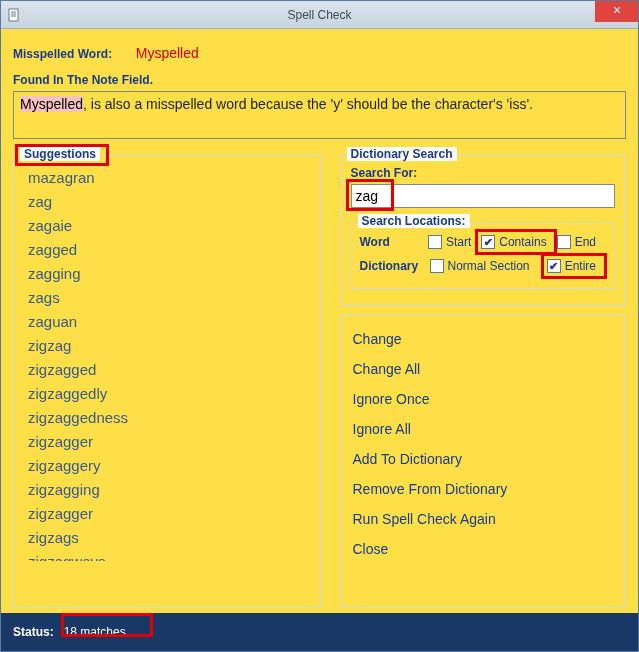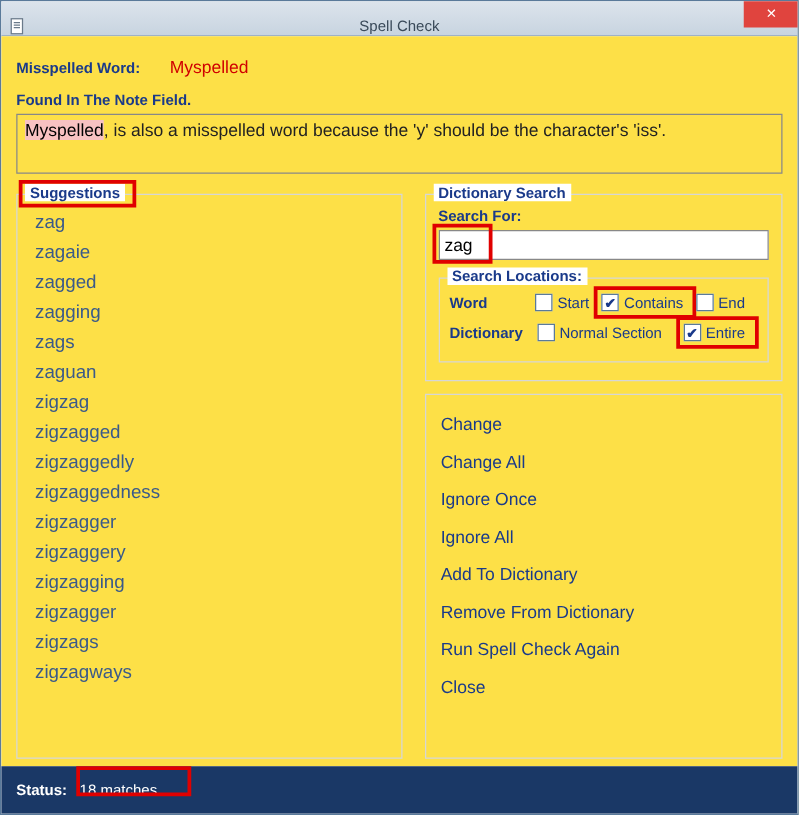--- a/index.html
+++ b/index.html
@@ -12,21 +12,21 @@
     height: 652px;
     border: 1px solid #5a7a9a;
     display: flex;
     flex-direction: column;
   }
   .titlebar {
     background: linear-gradient(#dce4ec, #c8d4e0);
     border-bottom: 1px solid #9fb2c5;
     height: 28px;
     display: flex;
-    align-items: flex-end;
+    align-items: center;
     position: relative;
     padding: 0 6px;
     color: #3a4a5a;
     font-size: 12px;
   }
   .titlebar .title {
     position: absolute;
     left: 50%;
     transform: translateX(-50%);
   }
@@ -232,20 +232,21 @@
   <div class="note-box">
     <span class="hl">Myspelled</span><span>, is also a misspelled word because the 'y' should be the character's 'iss'.</span>
   </div>
 
   <div class="columns">
 
     <div class="col-left">
       <span class="legend">Suggestions</span>
       <div class="hl-box" style="top:-12px;left:1px;width:94px;height:22px;"></div>
       <div class="suggestions-list" id="sugg-list">
+          <div>mazagran</div>
           <div>zag</div>
           <div>zagaie</div>
           <div>zagged</div>
           <div>zagging</div>
           <div>zags</div>
           <div>zaguan</div>
           <div>zigzag</div>
           <div>zigzagged</div>
           <div>zigzaggedly</div>
           <div>zigzaggedness</div>

